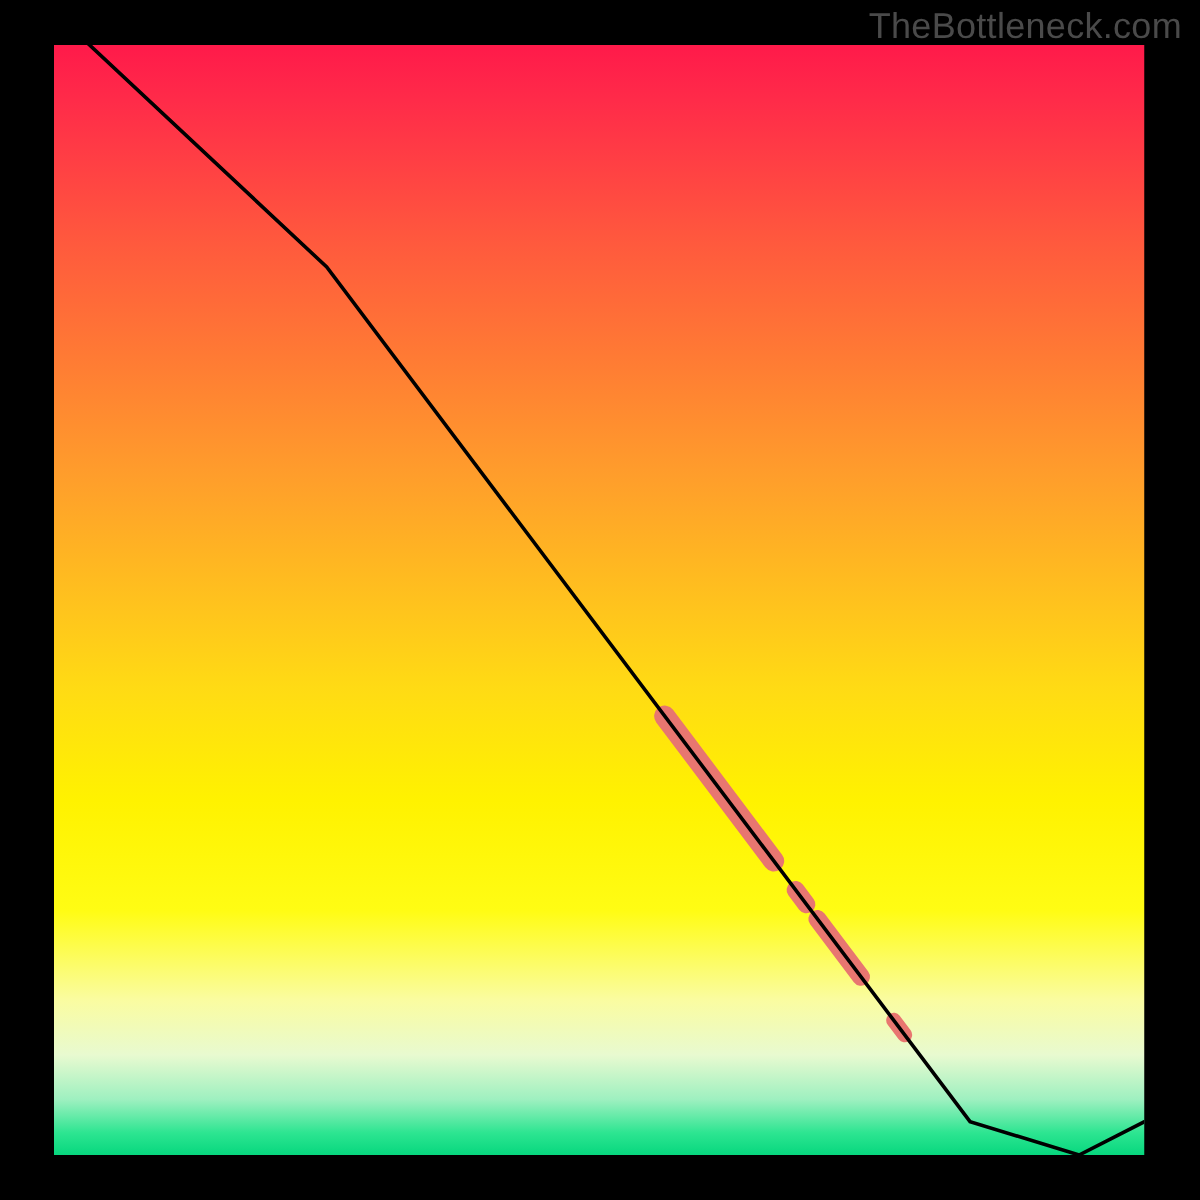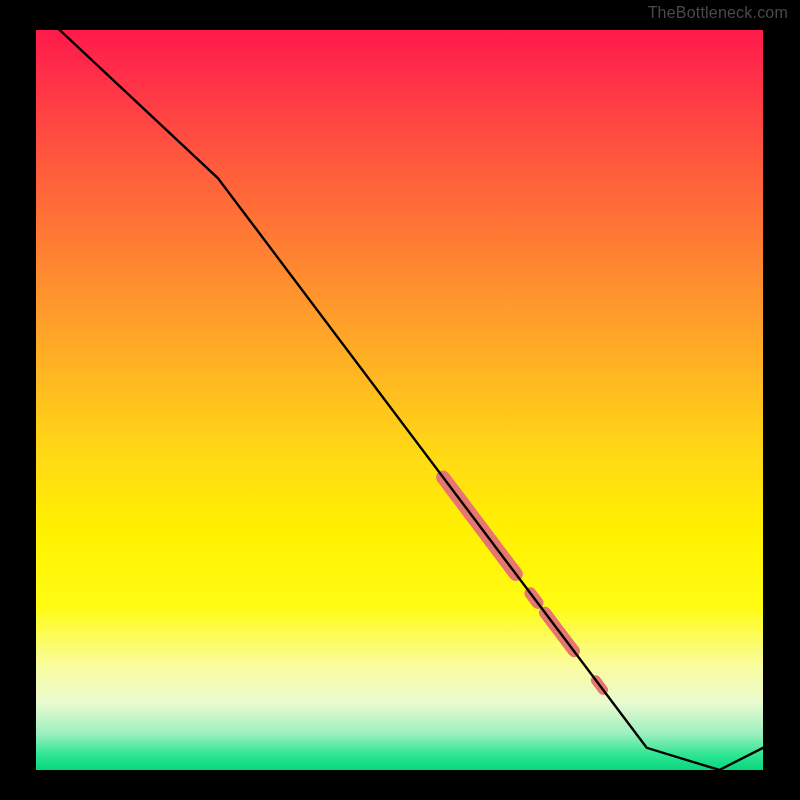--- a/index.html
+++ b/index.html
@@ -9,21 +9,21 @@
     background: #000;
     position: relative;
     overflow: hidden;
     font-family: Arial, Helvetica, sans-serif;
   }
   .watermark {
     position: absolute;
     top: 4px;
     right: 12px;
     color: #4a4a4a;
-    font-size: 16px;
+    font-size: 24px;
     font-weight: 500;
     z-index: 10;
     letter-spacing: 0.2px;
   }
   .plot-area {
     position: absolute;
     left: 36px;
     top: 30px;
     width: 727px;
     height: 740px;

